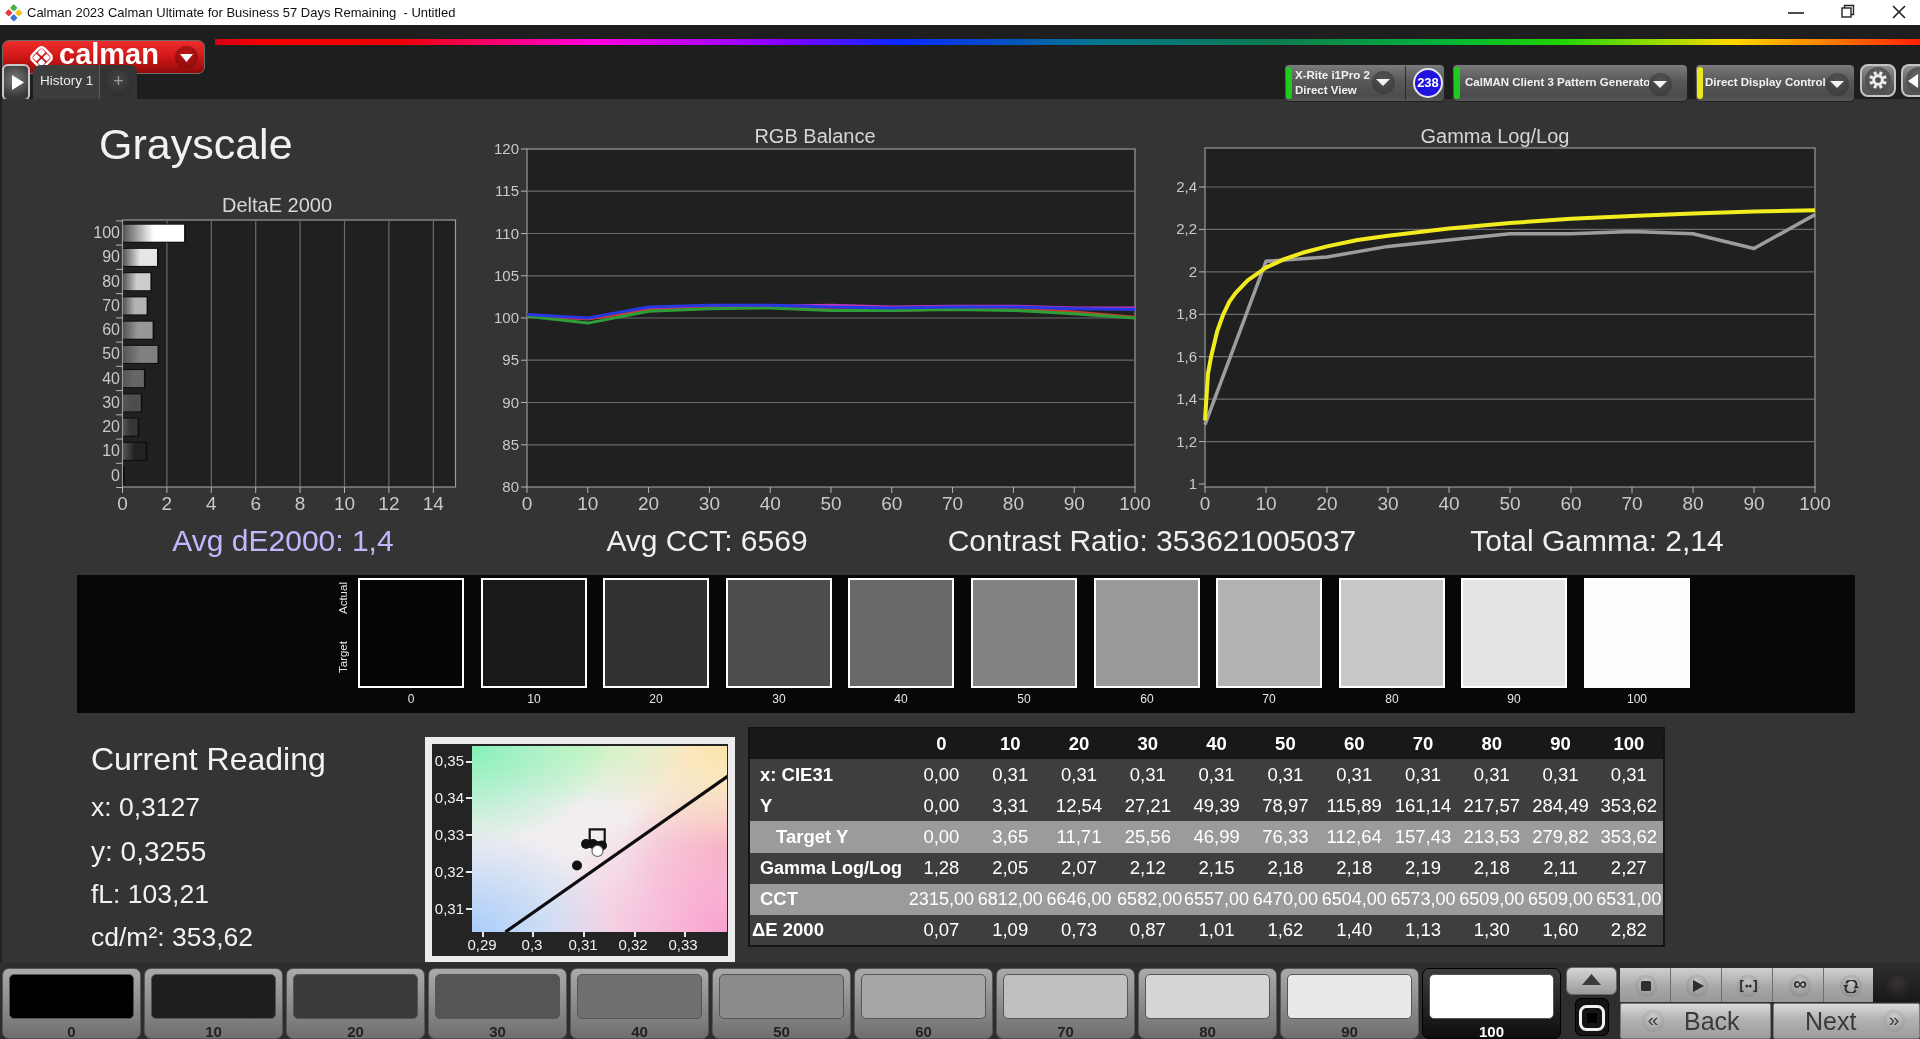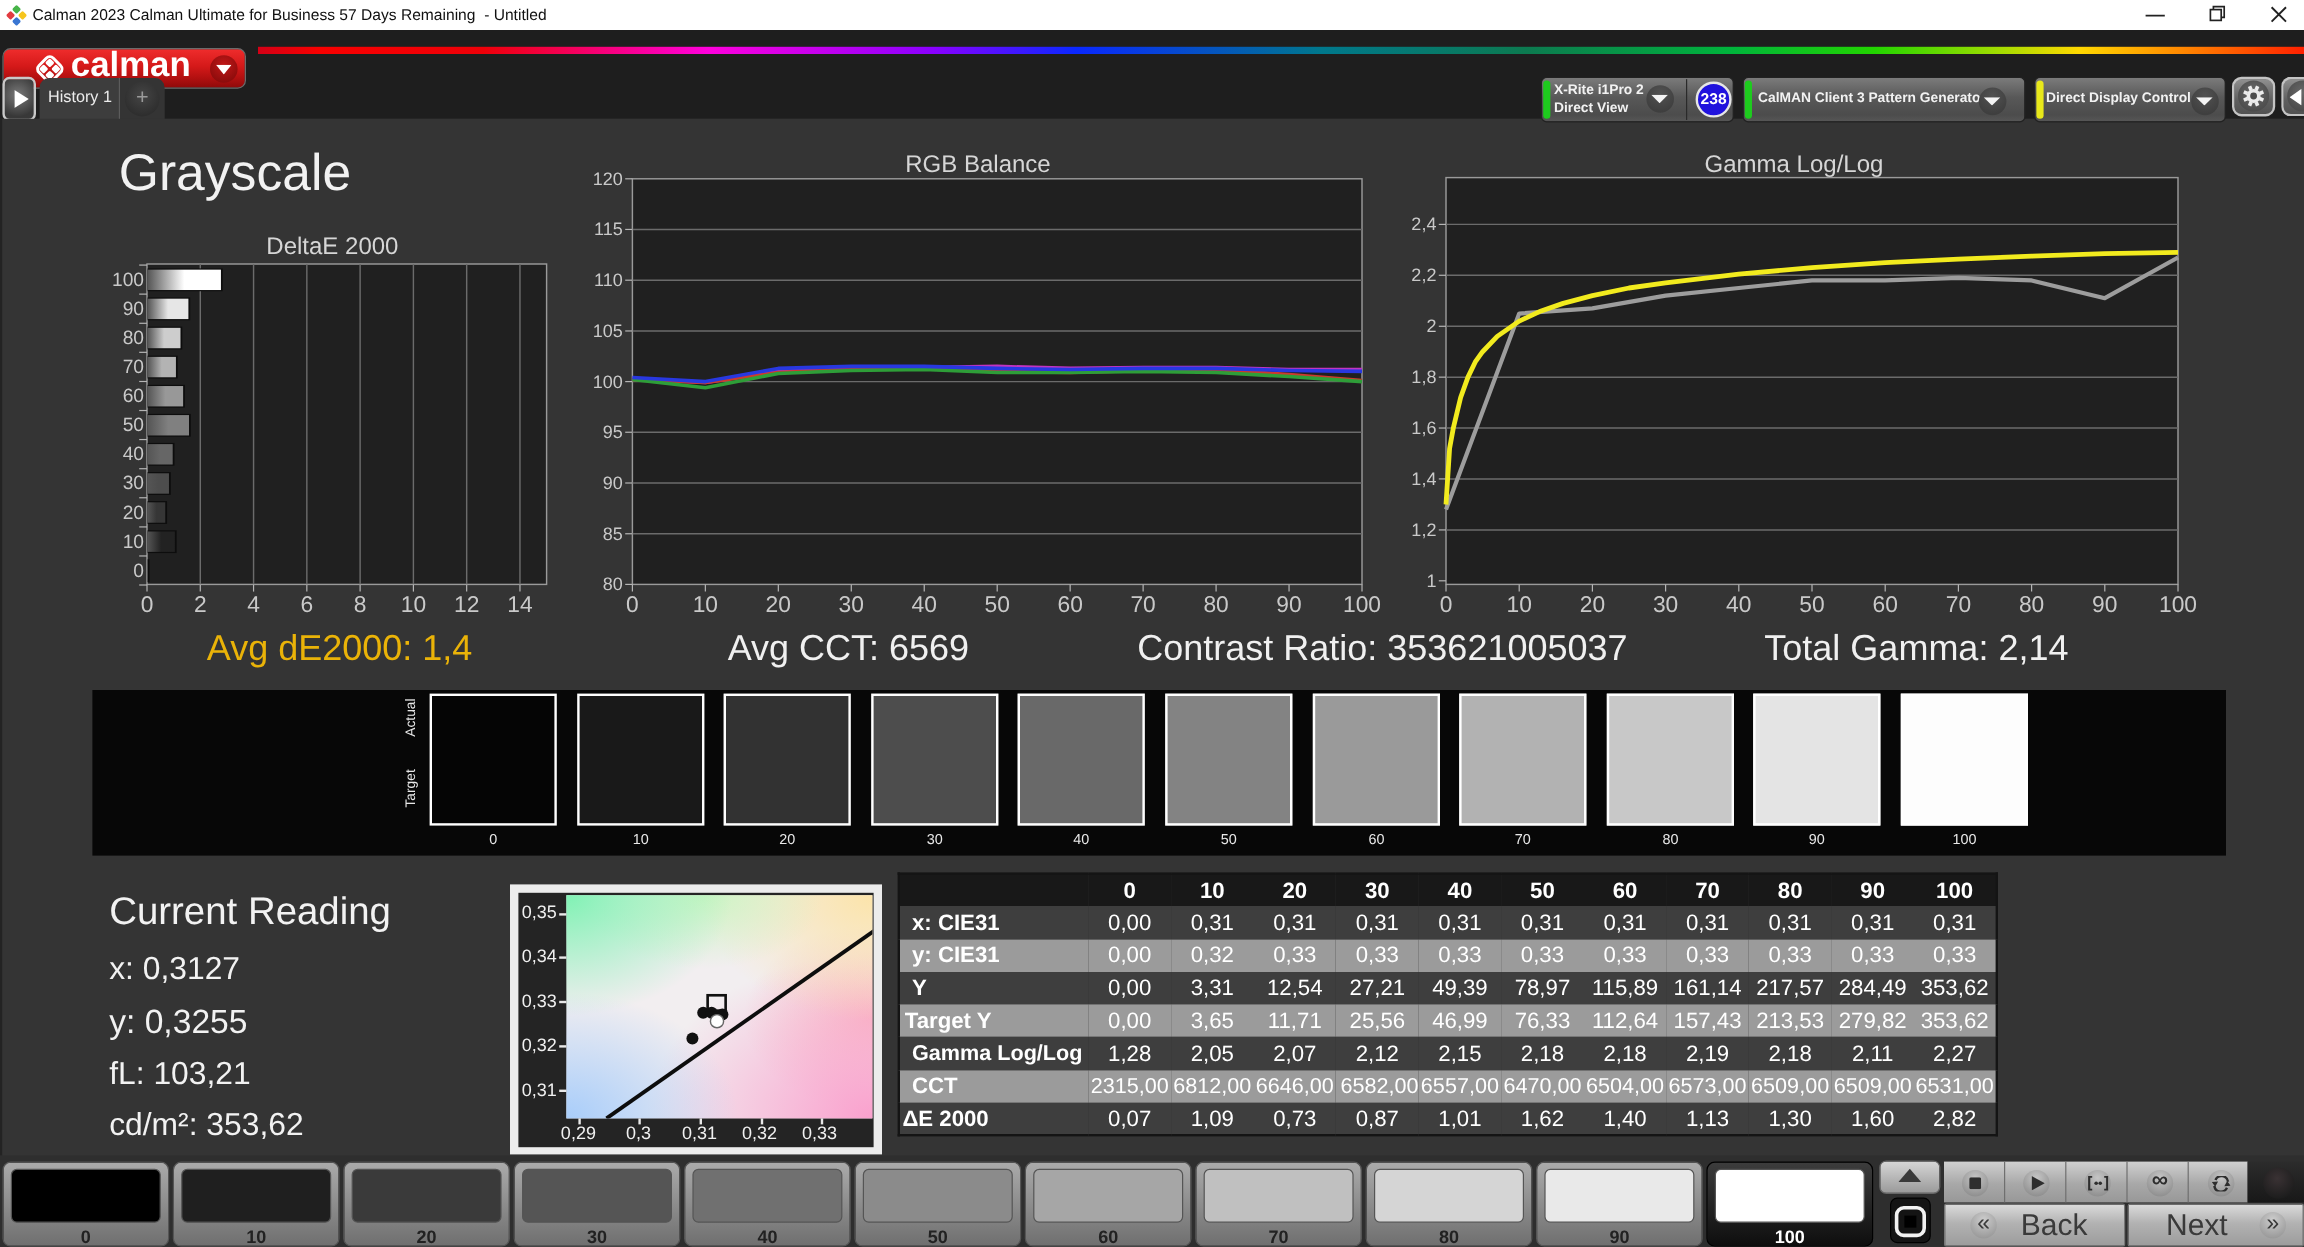--- a/index.html
+++ b/index.html
@@ -339,21 +339,21 @@
 <line x1="1632.0" y1="487" x2="1632.0" y2="493" stroke="#b5b5b5"></line>
 <text x="1693.0" y="510" font-size="19" fill="#c9c9c9" text-anchor="middle">80</text>
 <line x1="1693.0" y1="487" x2="1693.0" y2="493" stroke="#b5b5b5"></line>
 <text x="1754.0" y="510" font-size="19" fill="#c9c9c9" text-anchor="middle">90</text>
 <line x1="1754.0" y1="487" x2="1754.0" y2="493" stroke="#b5b5b5"></line>
 <text x="1815.0" y="510" font-size="19" fill="#c9c9c9" text-anchor="middle">100</text>
 <line x1="1815.0" y1="487" x2="1815.0" y2="493" stroke="#b5b5b5"></line>
 <polyline points="1205.0,424.6 1266.0,261.3 1327.0,257.0 1388.0,246.4 1449.0,240.0 1510.0,233.7 1571.0,233.7 1632.0,231.6 1693.0,233.7 1754.0,248.5 1815.0,214.6" fill="none" stroke="#9d9d9d" stroke-width="3.5" stroke-linejoin="round"></polyline>
 <polyline points="1205.0,420.4 1208.0,373.7 1211.1,356.7 1217.2,331.3 1223.3,314.3 1229.4,301.6 1235.5,293.1 1247.7,280.3 1266.0,267.6 1284.3,259.1 1302.6,252.8 1327.0,246.4 1357.5,240.0 1388.0,235.8 1449.0,228.4 1510.0,223.1 1571.0,218.8 1632.0,215.9 1693.0,213.5 1754.0,211.4 1815.0,210.3" fill="none" stroke="#f2eb1e" stroke-width="4" stroke-linejoin="round"></polyline>
 </svg>
-<div class="abs" style="left:133px;top:524px;width:300px;text-align:center;font-size:30px;color:#eab308">Avg dE2000: 1,4</div>
+<div class="abs" style="left:133px;top:524px;width:300px;text-align:center;font-size:30px;color:#c4b5fd">Avg dE2000: 1,4</div>
 <div class="abs" style="left:557px;top:524px;width:300px;text-align:center;font-size:30px;color:#f0f0f0">Avg CCT: 6569</div>
 <div class="abs" style="left:932px;top:524px;width:440px;text-align:center;font-size:30px;color:#f0f0f0">Contrast Ratio: 353621005037</div>
 <div class="abs" style="left:1447px;top:524px;width:300px;text-align:center;font-size:30px;color:#f0f0f0">Total Gamma: 2,14</div>
 <div class="abs" style="left:77px;top:575px;width:1778px;height:138px;background:#070707"></div>
 <div class="abs" style="left:337px;top:588px;width:12px;height:40px;color:#e8e8e8;font-size:11.5px;transform:rotate(-90deg);transform-origin:center;white-space:nowrap;text-align:center;line-height:40px">Actual</div>
 <div class="abs" style="left:337px;top:647px;width:12px;height:40px;color:#e8e8e8;font-size:11.5px;transform:rotate(-90deg);transform-origin:center;white-space:nowrap;text-align:center;line-height:40px">Target</div>
 <div class="abs" style="left:358px;top:578px;width:106px;height:110px;background:#050505;border:2px solid #fff"></div>
 <div class="abs" style="left:358px;top:692px;width:106px;text-align:center;font-size:12px;color:#e8e8e8">0</div>
 <div class="abs" style="left:481px;top:578px;width:106px;height:110px;background:#191919;border:2px solid #fff"></div>
 <div class="abs" style="left:481px;top:692px;width:106px;text-align:center;font-size:12px;color:#e8e8e8">10</div>
@@ -449,50 +449,36 @@
         <td style="text-align:center">0,31</td>
         <td style="text-align:center">0,31</td>
         <td style="text-align:center">0,31</td>
         <td style="text-align:center">0,31</td>
         <td style="text-align:center">0,31</td>
         <td style="text-align:center">0,31</td>
         <td style="text-align:center">0,31</td>
         <td style="text-align:center">0,31</td>
         <td style="text-align:center">0,31</td>
       </tr>
-<tr style="background:#9b9b9b;height:27px">
-        <td style="font-weight:bold;padding-left:10px">y: CIE31</td>
-        <td style="text-align:center">0,00</td>
-        <td style="text-align:center">0,32</td>
-        <td style="text-align:center">0,33</td>
-        <td style="text-align:center">0,33</td>
-        <td style="text-align:center">0,33</td>
-        <td style="text-align:center">0,33</td>
-        <td style="text-align:center">0,33</td>
-        <td style="text-align:center">0,33</td>
-        <td style="text-align:center">0,33</td>
-        <td style="text-align:center">0,33</td>
-        <td style="text-align:center">0,33</td>
-      </tr>
 <tr style="background:#3e3e3e;height:27px">
         <td style="font-weight:bold;padding-left:10px">Y</td>
         <td style="text-align:center">0,00</td>
         <td style="text-align:center">3,31</td>
         <td style="text-align:center">12,54</td>
         <td style="text-align:center">27,21</td>
         <td style="text-align:center">49,39</td>
         <td style="text-align:center">78,97</td>
         <td style="text-align:center">115,89</td>
         <td style="text-align:center">161,14</td>
         <td style="text-align:center">217,57</td>
         <td style="text-align:center">284,49</td>
         <td style="text-align:center">353,62</td>
       </tr>
 <tr style="background:#9b9b9b;height:27px">
-        <td style="font-weight:bold;padding-left:4px">Target Y</td>
+        <td style="font-weight:bold;padding-left:26px">Target Y</td>
         <td style="text-align:center">0,00</td>
         <td style="text-align:center">3,65</td>
         <td style="text-align:center">11,71</td>
         <td style="text-align:center">25,56</td>
         <td style="text-align:center">46,99</td>
         <td style="text-align:center">76,33</td>
         <td style="text-align:center">112,64</td>
         <td style="text-align:center">157,43</td>
         <td style="text-align:center">213,53</td>
         <td style="text-align:center">279,82</td>

